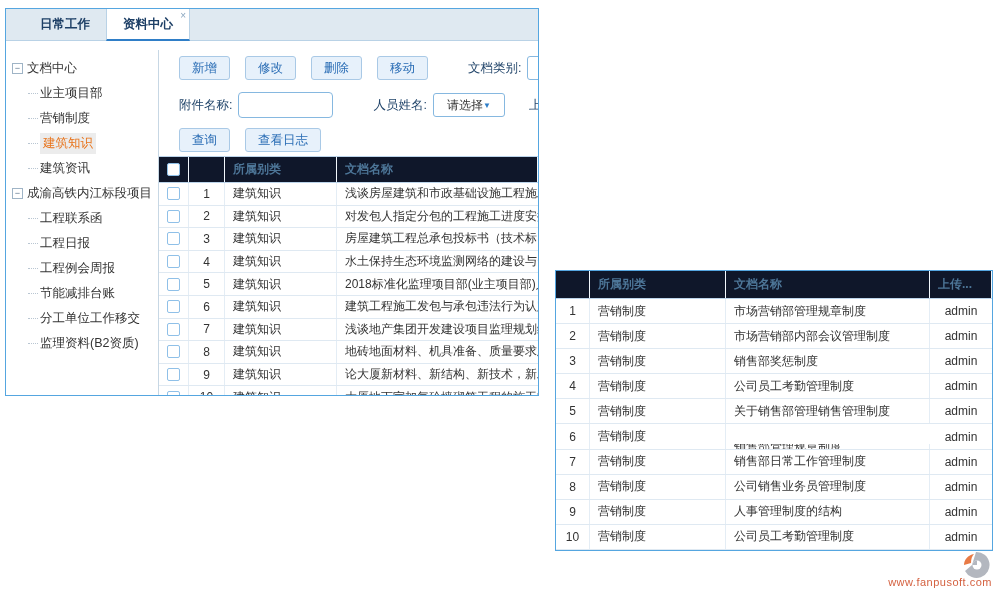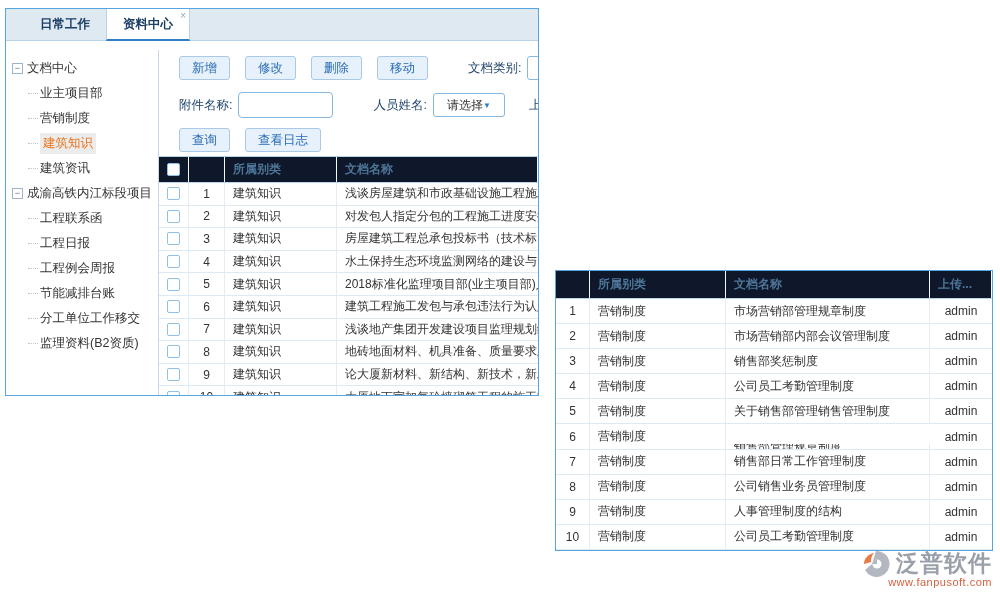--- a/index.html
+++ b/index.html
@@ -344,18 +344,17 @@
   </div>
 
   <div class="logo">
     <div class="logo-top">
       <svg width="30" height="28" viewBox="0 0 30 28">
         <path d="M14 1 A13 13 0 1 1 3 20 L10 14 Z" fill="#b3b7bf"></path>
         <path d="M12 3 C6 4 2 9 2 14 L9 12 C9 8 10 5 12 3 Z" fill="#e87a45"></path>
         <circle cx="15" cy="14" r="4.5" fill="#ffffff"></circle>
         <path d="M15 9.5 A4.5 4.5 0 0 0 10.5 14 L15 14 Z" fill="#b3b7bf"></path>
       </svg>
-      <span class="logo-name">泛普软件</span>
     </div>
     <div class="logo-url">www.fanpusoft.com</div>
   </div>
 
 </div>
 
 </body></html>

